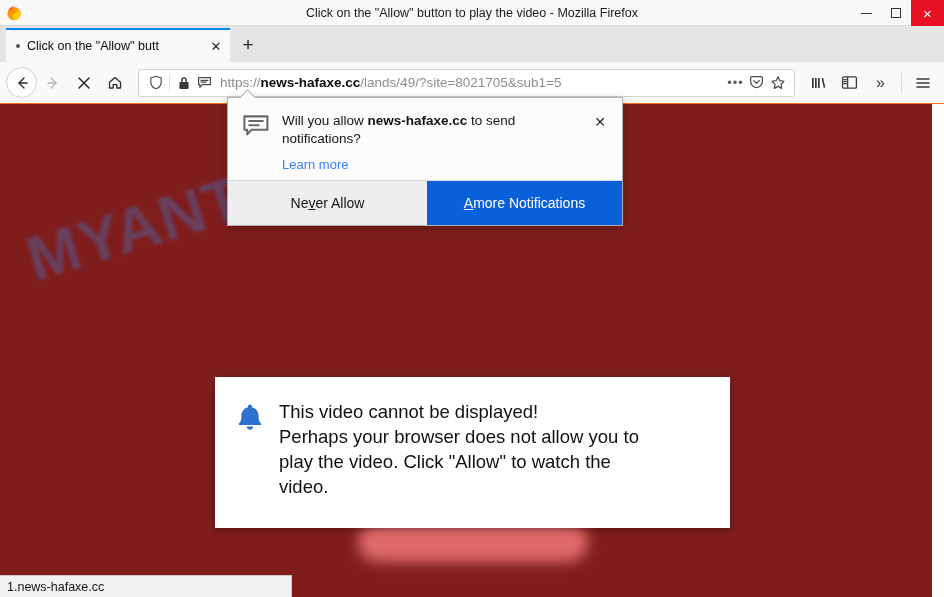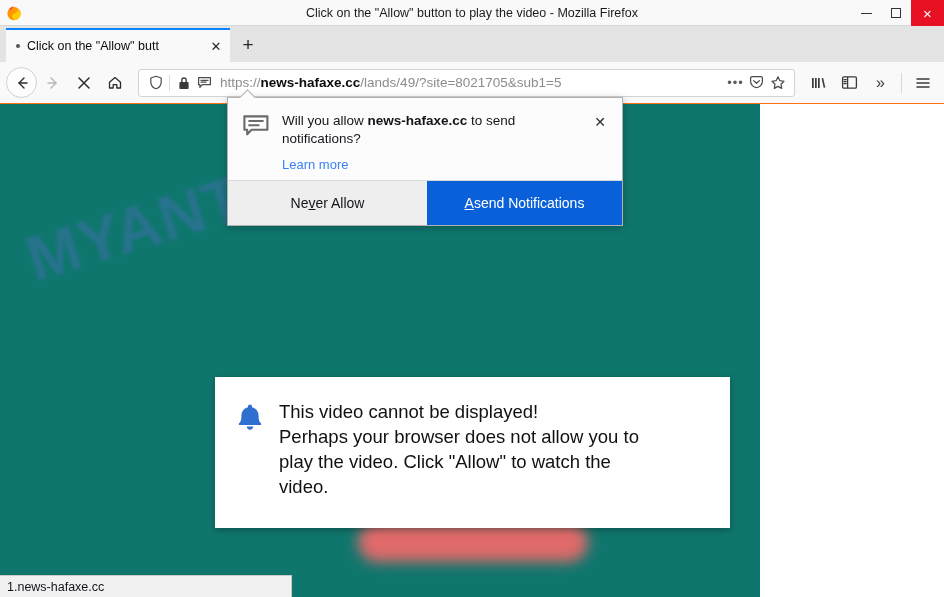--- a/index.html
+++ b/index.html
@@ -106,22 +106,22 @@
             mask-image: linear-gradient(to right, #000 90%, transparent 100%);
     color: #8c8c8c;
   }
   .url-host { color: #0c0c0d; font-weight: bold; }
   .url-right { display: flex; align-items: center; flex: 0 0 auto; }
   .toolbar-right { display: flex; align-items: center; flex: 0 0 auto; }
   .tb-sep { width: 1px; height: 20px; background: #d8d8d8; margin: 0 5px; }
 
   
   .page {
-    position: absolute; left: 0; top: 104px; width: 760px; height: 493px;
-    background: #0f766e; overflow: hidden;
+    position: absolute; left: 0; top: 104px; width: 932px; height: 493px;
+    background: #7f1d1d; overflow: hidden;
   }
   .watermark {
     position: absolute; left: 18px; top: 122px; width: 930px;
     font-size: 63px; font-weight: bold; letter-spacing: 1px;
     color: rgba(72,110,180,.42);
     transform: rotate(-17deg); transform-origin: left top;
     white-space: nowrap; filter: blur(1.6px);
     font-family: "Liberation Sans", sans-serif;
     pointer-events: none;
   }
@@ -358,21 +358,21 @@
       <div class="perm-x">✕</div>
     </div>
     <div class="perm-actions">
       <div class="perm-btn secondary">
           <span>Ne</span>
           <span class="ul">v</span>
           <span>er Allow</span>
         </div>
       <div class="perm-btn primary">
           <span class="ul">A</span>
-          <span>send Notifications</span>
+          <span>more Notifications</span>
         </div>
     </div>
   </div>
 
   <div class="statusbar">
     <span>1.news-hafaxe.cc</span>
   </div>
 
 </div>
 

